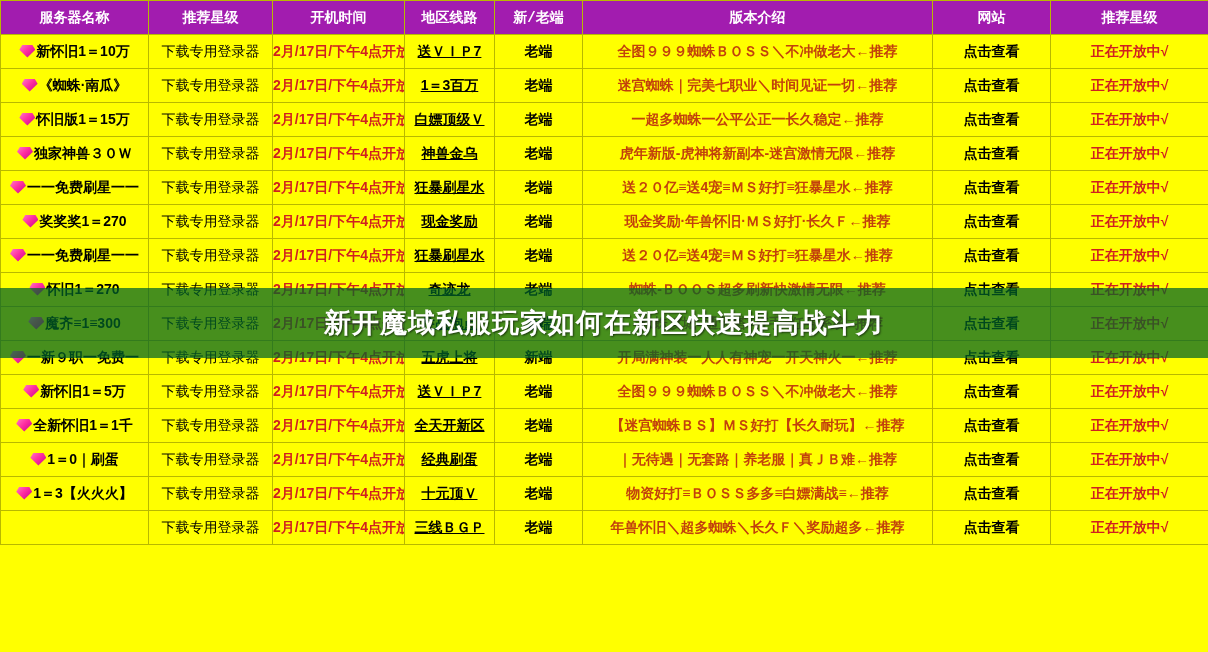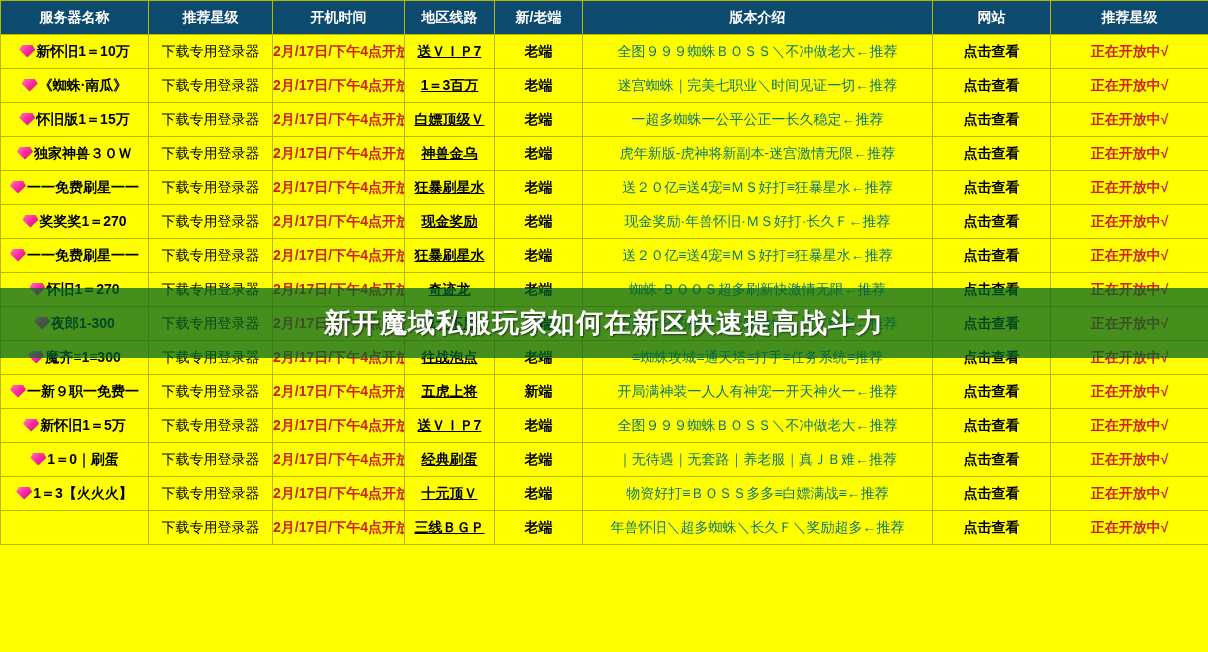--- a/index.html
+++ b/index.html
@@ -25,26 +25,27 @@
     border: 1px solid #b8b800;
     padding: 0;
     height: 33px;
     text-align: center;
     vertical-align: middle;
     font-size: 14px;
     white-space: nowrap;
     overflow: hidden;
   }
   thead th {
-    background: #0c4a6e;
+    background: #a21caf;
     color: #ffffff;
     font-weight: bold;
     font-size: 15px;
     border: 1px solid #6e0000;
     height: 30px;
+    font-family: Liberation Mono, monospace;
   }
   
   col.c0 { width: 148px; }
   col.c1 { width: 124px; }
   col.c2 { width: 132px; }
   col.c3 { width: 90px; }
   col.c4 { width: 88px; }
   col.c5 { width: 350px; }
   col.c6 { width: 118px; }
   col.c7 { width: 158px; }
@@ -78,22 +79,22 @@
   td.region {
     color: #000000;
     font-weight: bold;
     text-decoration: underline;
   }
   td.side {
     color: #000000;
     font-weight: bold;
   }
   td.desc {
-    color: #0f766e;
-    font-weight: normal;
+    color: #c2410c;
+    font-weight: bold;
     text-align: left;
     padding-left: 4px;
     font-size: 13.5px;
   }
   td.site {
     color: #000000;
     font-weight: bold;
   }
   td.star {
     color: #d02020;
@@ -223,30 +224,20 @@
         <td class="name"><span class="gem"></span><span>怀旧1＝270</span></td>
         <td class="download">下载专用登录器</td>
         <td class="time">2月/17日/下午4点开放</td>
         <td class="region">奇迹龙</td>
         <td class="side">老端</td>
         <td class="desc">蜘蛛-ＢＯＯＳ超多刷新快激情无限←推荐</td>
         <td class="site">点击查看</td>
         <td class="star">正在开放中√</td>
       </tr>
       <tr>
-        <td class="name"><span class="gem"></span><span>夜郎1-300</span></td>
-        <td class="download">下载专用登录器</td>
-        <td class="time">2月/17日/下午4点开放</td>
-        <td class="region">战无不胜</td>
-        <td class="side">老端</td>
-        <td class="desc">全网最好的版本＼无限激情＼长久稳定←推荐</td>
-        <td class="site">点击查看</td>
-        <td class="star">正在开放中√</td>
-      </tr>
-      <tr>
         <td class="name"><span class="gem"></span><span>魔齐≡1≡300</span></td>
         <td class="download">下载专用登录器</td>
         <td class="time">2月/17日/下午4点开放</td>
         <td class="region">往战泡点</td>
         <td class="side">老端</td>
         <td class="desc">≡蜘蛛攻城≡通天塔≡打手≡任务系统≡推荐</td>
         <td class="site">点击查看</td>
         <td class="star">正在开放中√</td>
       </tr>
       <tr>
@@ -263,20 +254,30 @@
         <td class="name"><span class="gem"></span><span>新怀旧1＝5万</span></td>
         <td class="download">下载专用登录器</td>
         <td class="time">2月/17日/下午4点开放</td>
         <td class="region">送ＶＩＰ7</td>
         <td class="side">老端</td>
         <td class="desc">全图９９９蜘蛛ＢＯＳＳ＼不冲做老大←推荐</td>
         <td class="site">点击查看</td>
         <td class="star">正在开放中√</td>
       </tr>
       <tr>
+        <td class="name"><span class="gem"></span><span>全新怀旧1＝1千</span></td>
+        <td class="download">下载专用登录器</td>
+        <td class="time">2月/17日/下午4点开放</td>
+        <td class="region">全天开新区</td>
+        <td class="side">老端</td>
+        <td class="desc">【迷宫蜘蛛ＢＳ】ＭＳ好打【长久耐玩】←推荐</td>
+        <td class="site">点击查看</td>
+        <td class="star">正在开放中√</td>
+      </tr>
+      <tr>
         <td class="name"><span class="gem"></span><span>1＝0｜刷蛋</span></td>
         <td class="download">下载专用登录器</td>
         <td class="time">2月/17日/下午4点开放</td>
         <td class="region">经典刷蛋</td>
         <td class="side">老端</td>
         <td class="desc">｜无待遇｜无套路｜养老服｜真ＪＢ难←推荐</td>
         <td class="site">点击查看</td>
         <td class="star">正在开放中√</td>
       </tr>
       <tr>

